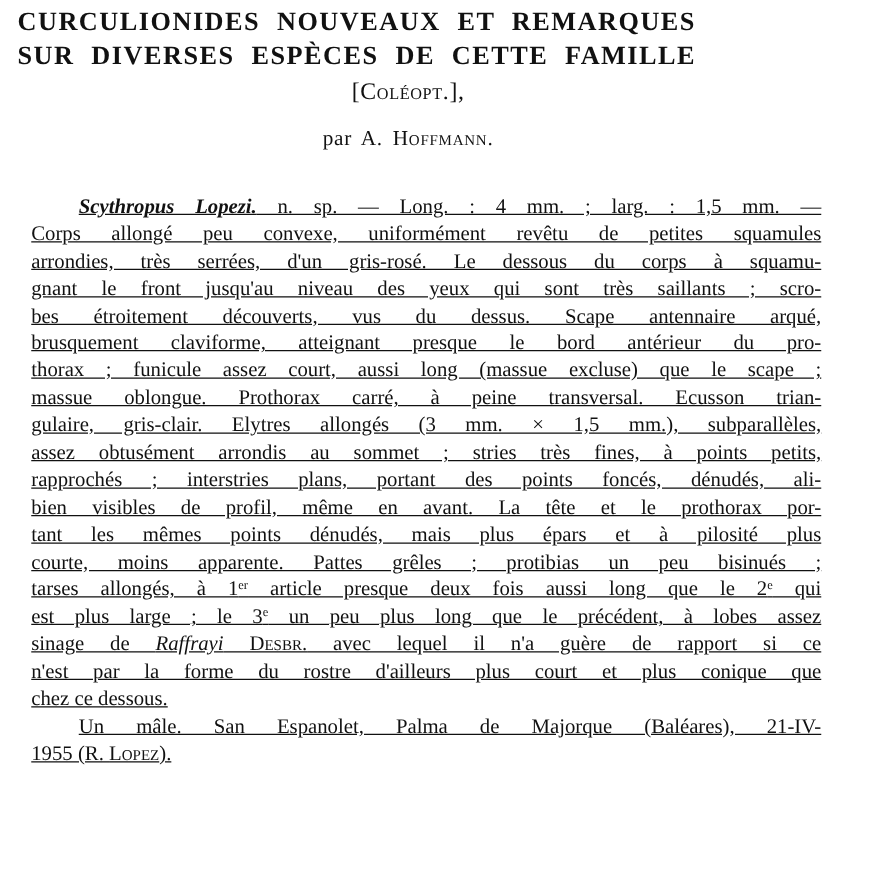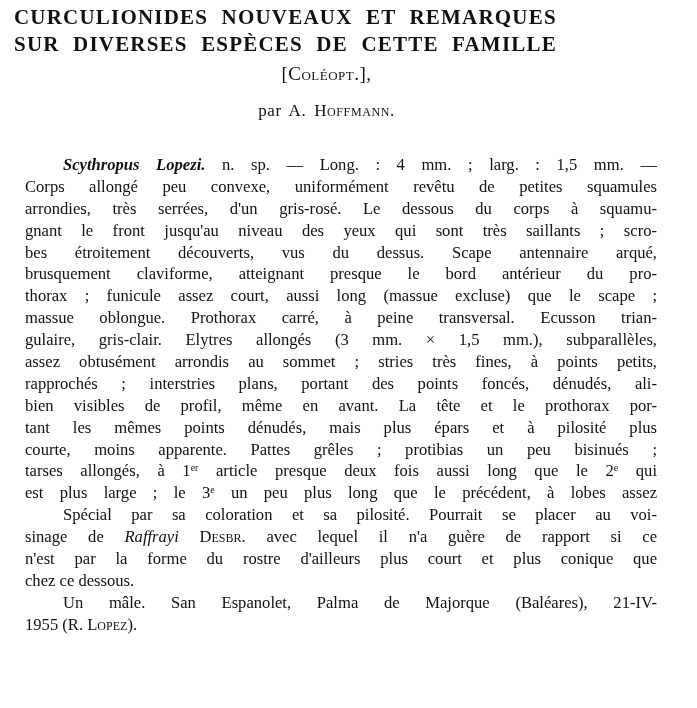--- a/index.html
+++ b/index.html
@@ -22,21 +22,21 @@
     position: absolute; left: 0; width: 697px; text-align: center; top: 100px;
     font-family: "Liberation Serif", "DejaVu Serif", serif; font-size: 17px; line-height: 22px;
     letter-spacing: 0.6px; word-spacing: 3px; margin-left: -22px;
   }
   .author .sc { font-variant: small-caps; }
   .body {
     position: absolute; left: 25px; top: 154px; width: 632px;
     font-family: "Liberation Serif", "DejaVu Serif", serif; font-size: 16.6px;
     line-height: 21.9px;
   }
-  .line { display: block; height: 21.9px; white-space: nowrap; text-align: justify; text-align-last: justify; }
+  .line { display: block; height: 21.9px; white-space: nowrap; text-align: justify; text-align-last: justify; text-decoration: underline; }
   .line.last { text-align-last: left; }
   .line.indent { padding-left: 38px; }
   .sp { font-weight: bold; font-style: italic; }
   .it { font-style: italic; }
   .sc { font-variant: small-caps; }
   sup { font-size: 10px; line-height: 0; vertical-align: 5px; }
 </style>
 </head>
 <body>
 
@@ -58,21 +58,20 @@
     <span class="line">massue oblongue. Prothorax carré, à peine transversal. Ecusson trian-</span>
     <span class="line">gulaire, gris-clair. Elytres allongés (3 mm. × 1,5 mm.), subparallèles,</span>
     <span class="line">assez obtusément arrondis au sommet ; stries très fines, à points petits,</span>
     <span class="line">rapprochés ; interstries plans, portant des points foncés, dénudés, ali-</span>
     <span class="line">bien visibles de profil, même en avant. La tête et le prothorax por-</span>
     <span class="line">tant les mêmes points dénudés, mais plus épars et à pilosité plus</span>
     <span class="line">courte, moins apparente. Pattes grêles ; protibias un peu bisinués ;</span>
     <span class="line"><span>tarses allongés, à 1</span><sup>er</sup><span> article presque deux fois aussi long que le 2</span><sup>e</sup><span> qui</span></span>
     <span class="line"><span>est plus large ; le 3</span><sup>e</sup><span> un peu plus long que le précédent, à lobes assez</span></span>
 
-    <span class="line indent">Spécial par sa coloration et sa pilosité. Pourrait se placer au voi-</span>
     <span class="line"><span>sinage de </span><span class="it">Raffrayi</span><span class="sc"> Desbr.</span><span> avec lequel il n'a guère de rapport si ce</span></span>
     <span class="line">n'est par la forme du rostre d'ailleurs plus court et plus conique que</span>
     <span class="line last">chez ce dessous.</span>
 
     <span class="line indent">Un mâle. San Espanolet, Palma de Majorque (Baléares), 21-IV-</span>
     <span class="line last"><span>1955 (R. </span><span class="sc">Lopez</span><span>).</span></span>
   </div>
 </div>
 
 </body></html>

